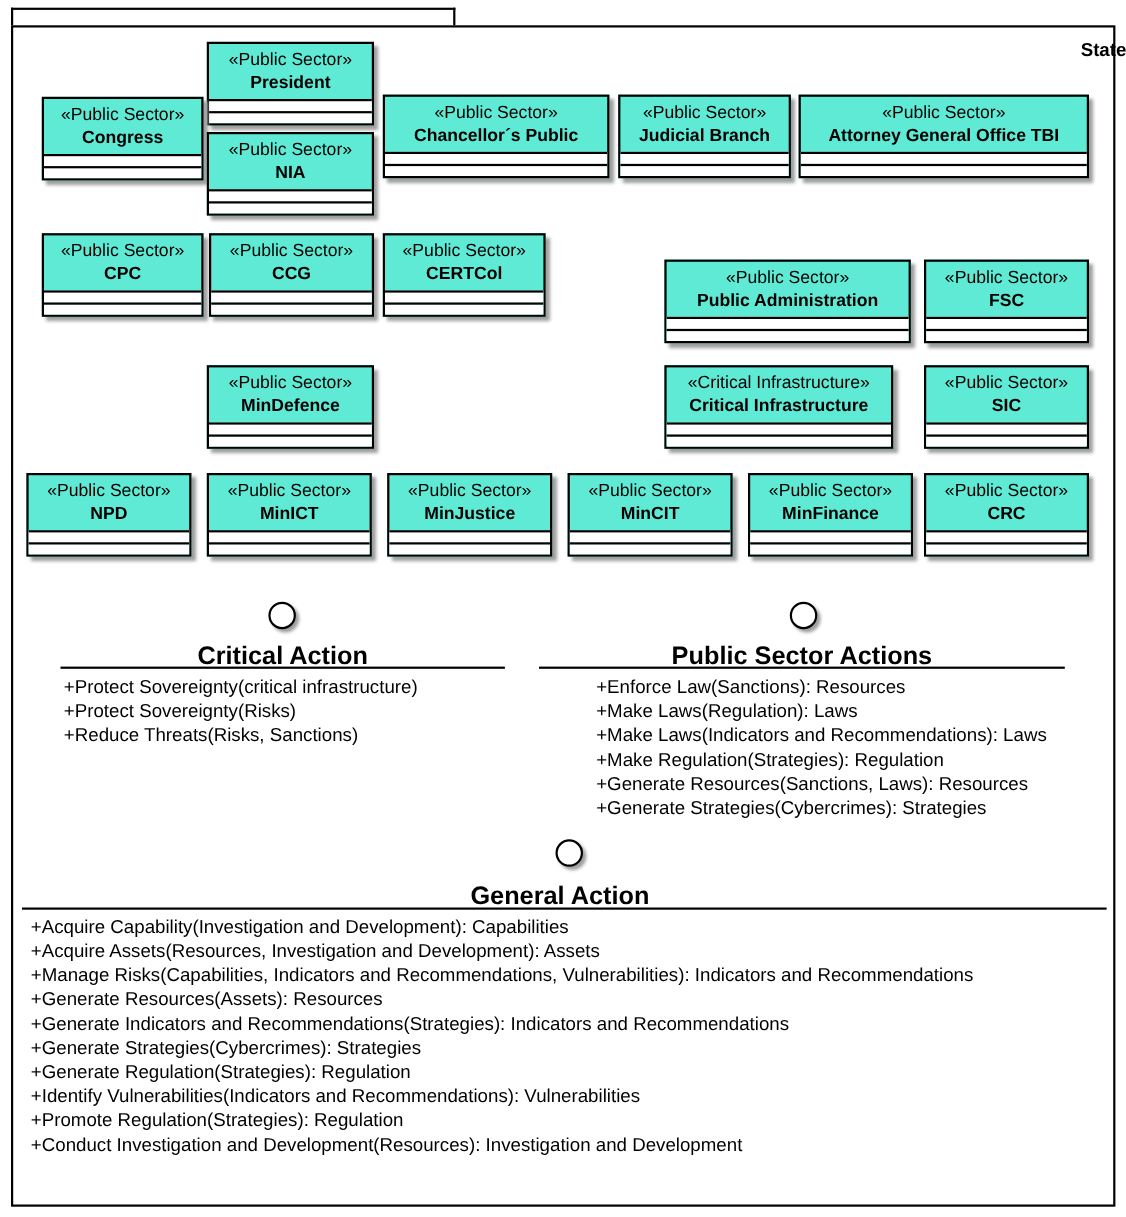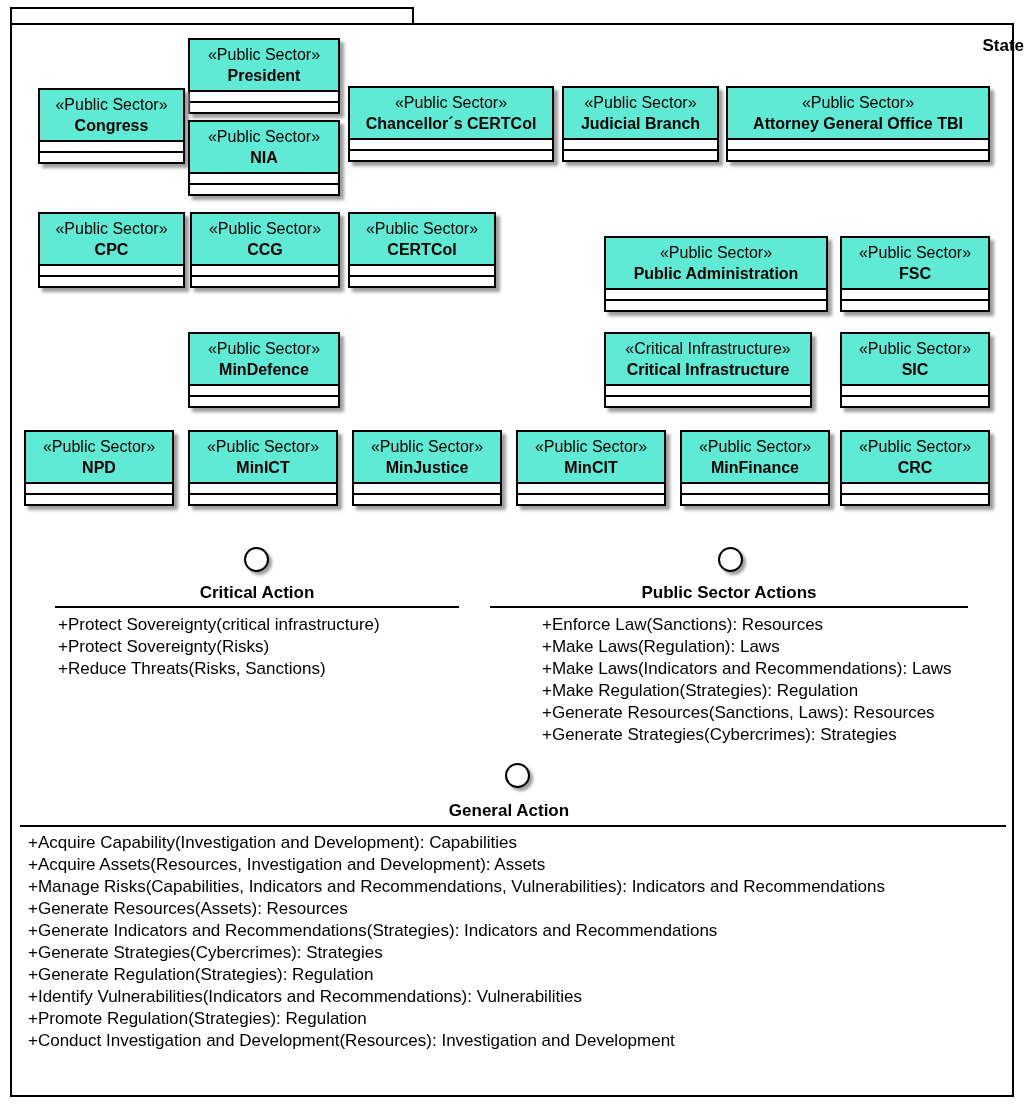--- a/index.html
+++ b/index.html
@@ -33,21 +33,21 @@
   .cls-name { font-weight:bold; }
   .compartment { height:11px; border-top:2px solid #000; background:#fff; }
 
   
   .lollipop {
     position:absolute; width:25px; height:25px; background:#fff;
     border:2px solid #000; border-radius:50%;
     box-shadow:3px 3px 3px #9e9e9e;
   }
   .iface-title {
-    position:absolute; text-align:center; font-weight:bold; font-size:17px;
+    position:absolute; text-align:center; font-weight:bold; font-size:23px;
   }
   .iface-rule { position:absolute; height:2px; background:#000; }
   .method-list { position:absolute; font-size:17px; line-height:22px; }
   .method { white-space:nowrap; }
 </style>
 </head>
 <body>
 
 <div class="canvas">
 
@@ -69,21 +69,21 @@
         <div>«Public Sector»</div>
         <div class="cls-name">Congress</div>
       </div>
     <div class="compartment"></div>
     <div class="compartment"></div>
   </div>
 
   <div class="uml-class" style="left:348px;top:86px;width:206px;">
     <div class="uml-head">
         <div>«Public Sector»</div>
-        <div class="cls-name">Chancellor´s CERTCol</div>
+        <div class="cls-name">Chancellor´s Public</div>
       </div>
     <div class="compartment"></div>
     <div class="compartment"></div>
   </div>
 
   <div class="uml-class" style="left:562px;top:86px;width:157px;">
     <div class="uml-head">
         <div>«Public Sector»</div>
         <div class="cls-name">Judicial Branch</div>
       </div>

